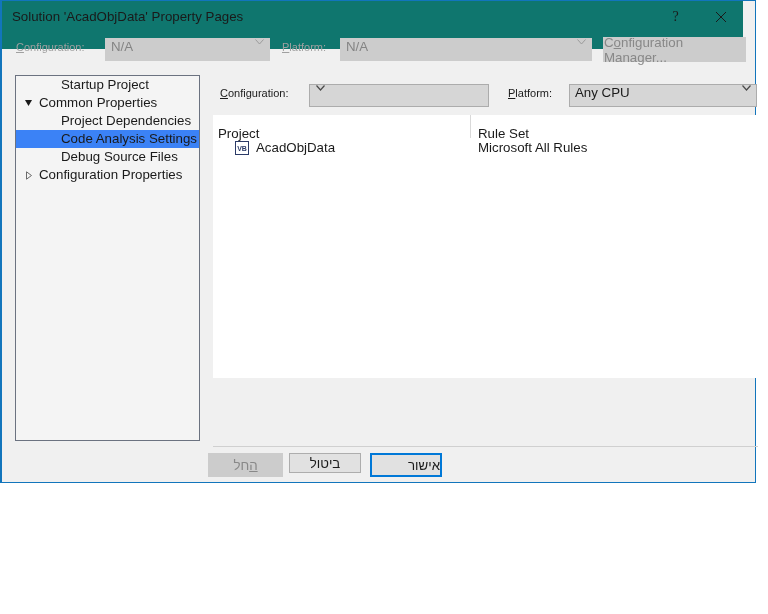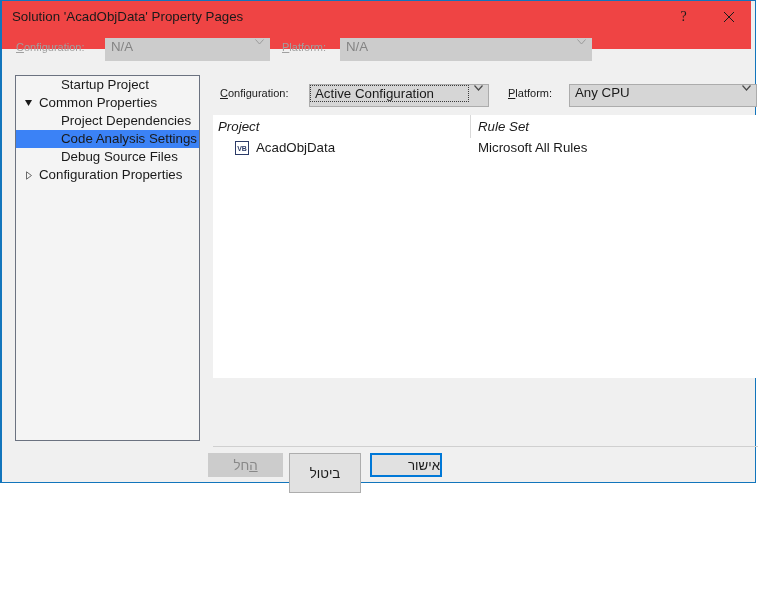--- a/index.html
+++ b/index.html
@@ -21,23 +21,23 @@
     height: 483px;
     box-sizing: border-box;
     border: 1px solid #1275bc;
     border-left-width: 2px;
     background: #f0f0f0;
   }
 
   
   .titlebar {
     position: absolute;
-    left: 0; top: 0; right: 4px;
+    left: 0; top: 0; right: 12px;
     height: 48px;
-    background: #ef4444;
+    background: #0f766e;
     display: flex;
     align-items: center;
   }
   .title-text {
     position: absolute;
     left: 10px;
     top: 8px;
     font-size: 13.3px;
     color: #1a1a1a;
     white-space: nowrap;
@@ -200,23 +200,22 @@
     overflow: hidden;
   }
   .grid-header {
     position: relative;
     height: 23px;
     font-size: 13.3px;
     color: #1a1a1a;
   }
   .gh-cell {
     position: absolute;
-    top: 4px;
-    white-space: nowrap;
-    font-style: italic;
+    top: 11px;
+    white-space: nowrap;
   }
   .gh-sep {
     position: absolute;
     top: 0;
     width: 1px;
     height: 23px;
     background: #d9d9d9;
   }
   .grid-row {
     position: relative;
@@ -297,20 +296,23 @@
     </div>
     <div class="lbl disabled" style="left:280px; top:7px;"><u>P</u><span>latform:</span></div>
     <div class="combo disabled" style="left:338px; top:4px; width:252px;">
       <span class="ctext">N/A</span>
       <span class="carrow">
         <svg width="9" height="6" viewBox="0 0 9 6">
             <polyline points="0.5,0.5 4.5,5 8.5,0.5" fill="none" stroke="#9b9b9b" stroke-width="1"></polyline>
           </svg>
       </span>
     </div>
+    <div class="btn disabled" style="left:601px; top:3px; width:143px; height:25px;">
+      <span>C<u>o</u>nfiguration Manager...</span>
+    </div>
   </div>
 
   <div class="treepanel">
 
     <div class="tnode lvl1">
       <span class="tlabel">Startup Project</span>
     </div>
 
     <div class="tnode lvl0">
       <span class="glyph">
@@ -341,21 +343,20 @@
       </span>
       <span class="tlabel">Configuration Properties</span>
     </div>
 
   </div>
 
   <div class="contentarea">
 
     <div class="lbl" style="left:7px; top:12px;"><u>C</u><span>onfiguration:</span></div>
     <div class="combo grayfill focused" style="left:96px; top:9px; width:180px;">
-      <span class="ctext">Active Configuration</span>
       <span class="carrow">
         <svg width="9" height="6" viewBox="0 0 9 6">
             <polyline points="0.5,0.5 4.5,5 8.5,0.5" fill="none" stroke="#4a4a4a" stroke-width="1.2"></polyline>
           </svg>
       </span>
     </div>
 
     <div class="lbl" style="left:295px; top:12px;"><u>P</u><span>latform:</span></div>
     <div class="combo grayfill" style="left:356px; top:9px; width:188px;">
       <span class="ctext">Any CPU</span>
@@ -382,21 +383,21 @@
     </div>
 
   </div>
 
   <div class="hr-sep"></div>
 
   <div class="buttonbar">
     <div class="btn disabled" style="left:206px; top:0px; width:75px; height:24px;">
       <span><u>ה</u>חל</span>
     </div>
-    <div class="btn" style="left:287px; top:0px; width:72px; height:40px;">
+    <div class="btn" style="left:287px; top:0px; width:72px; height:20px;">
       <span>ביטול</span>
     </div>
     <div class="btn default" style="left:368px; top:0px; width:72px; height:24px;">
       <span>אישור</span>
     </div>
   </div>
 
 </div>
 
 </body></html>

